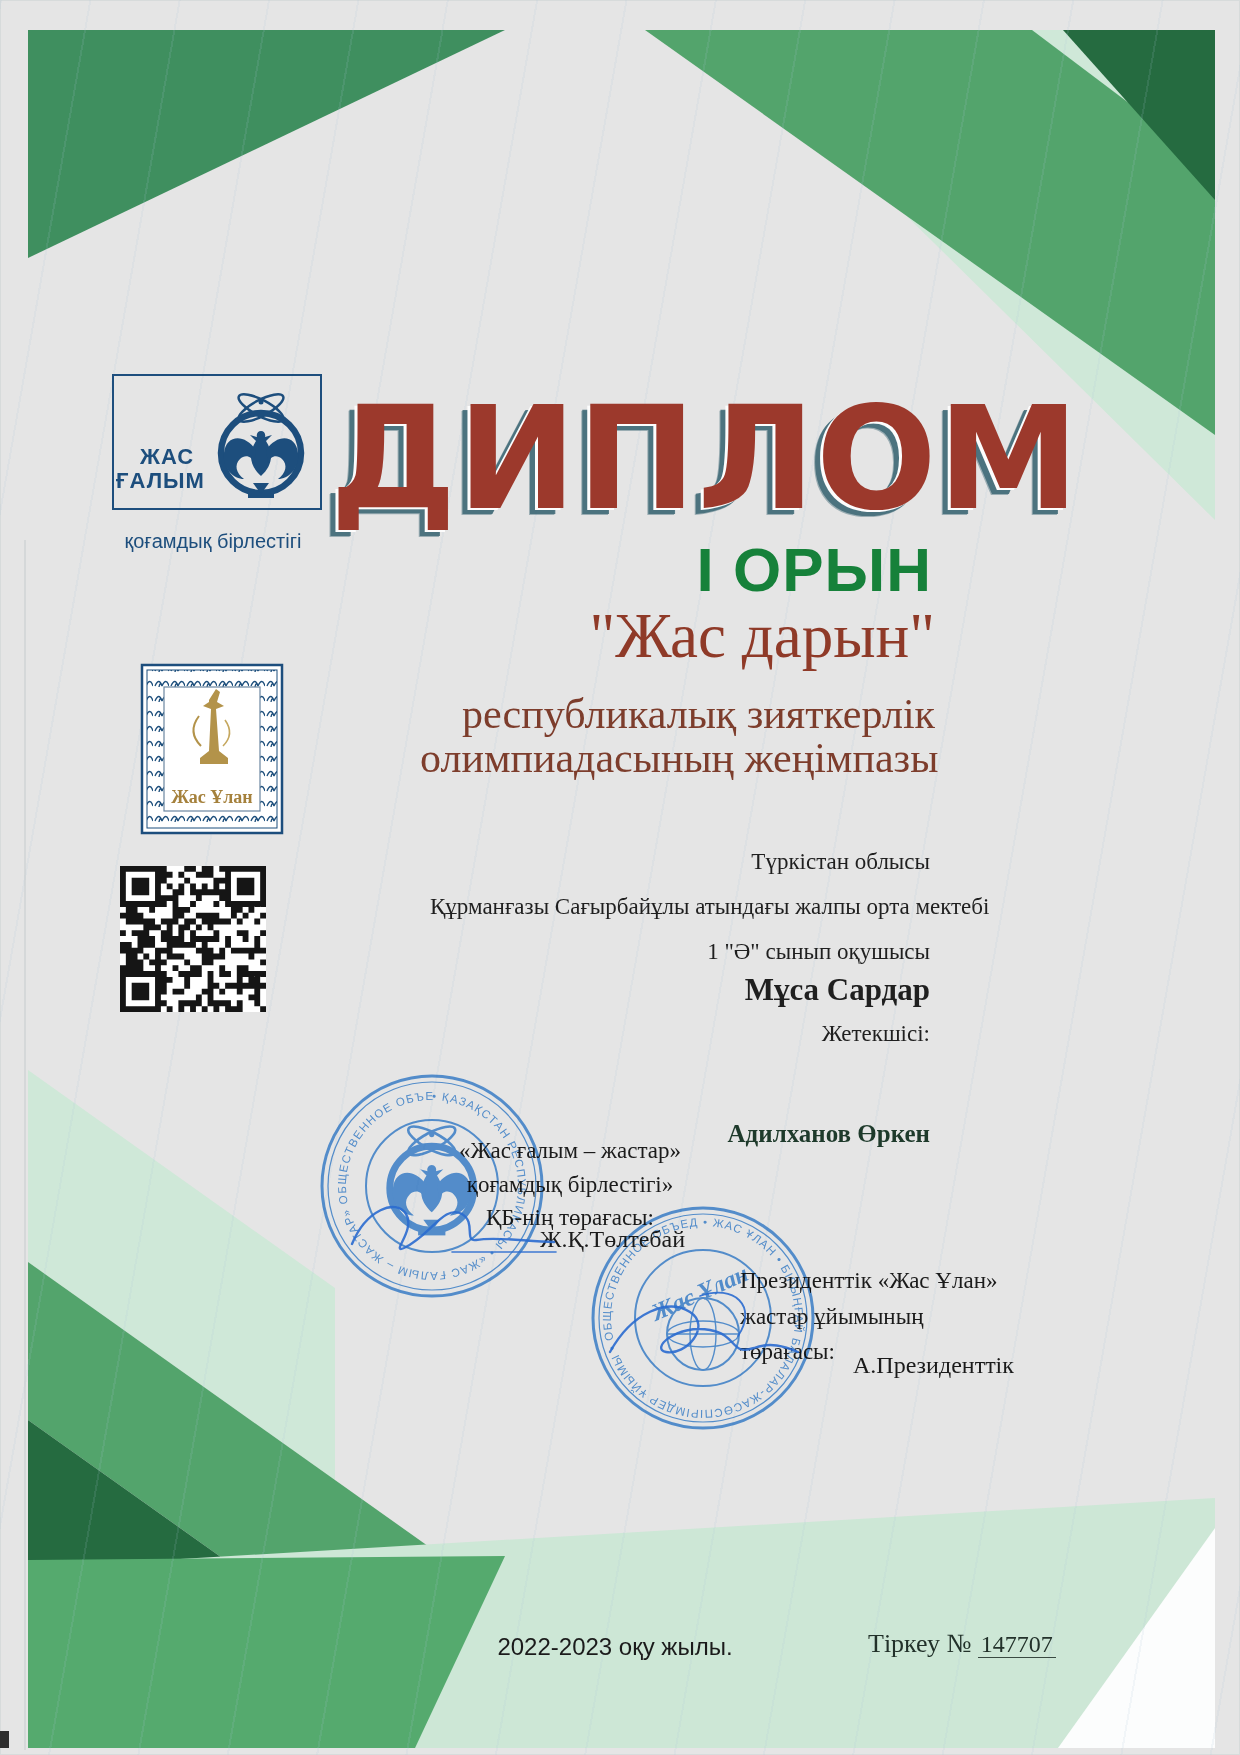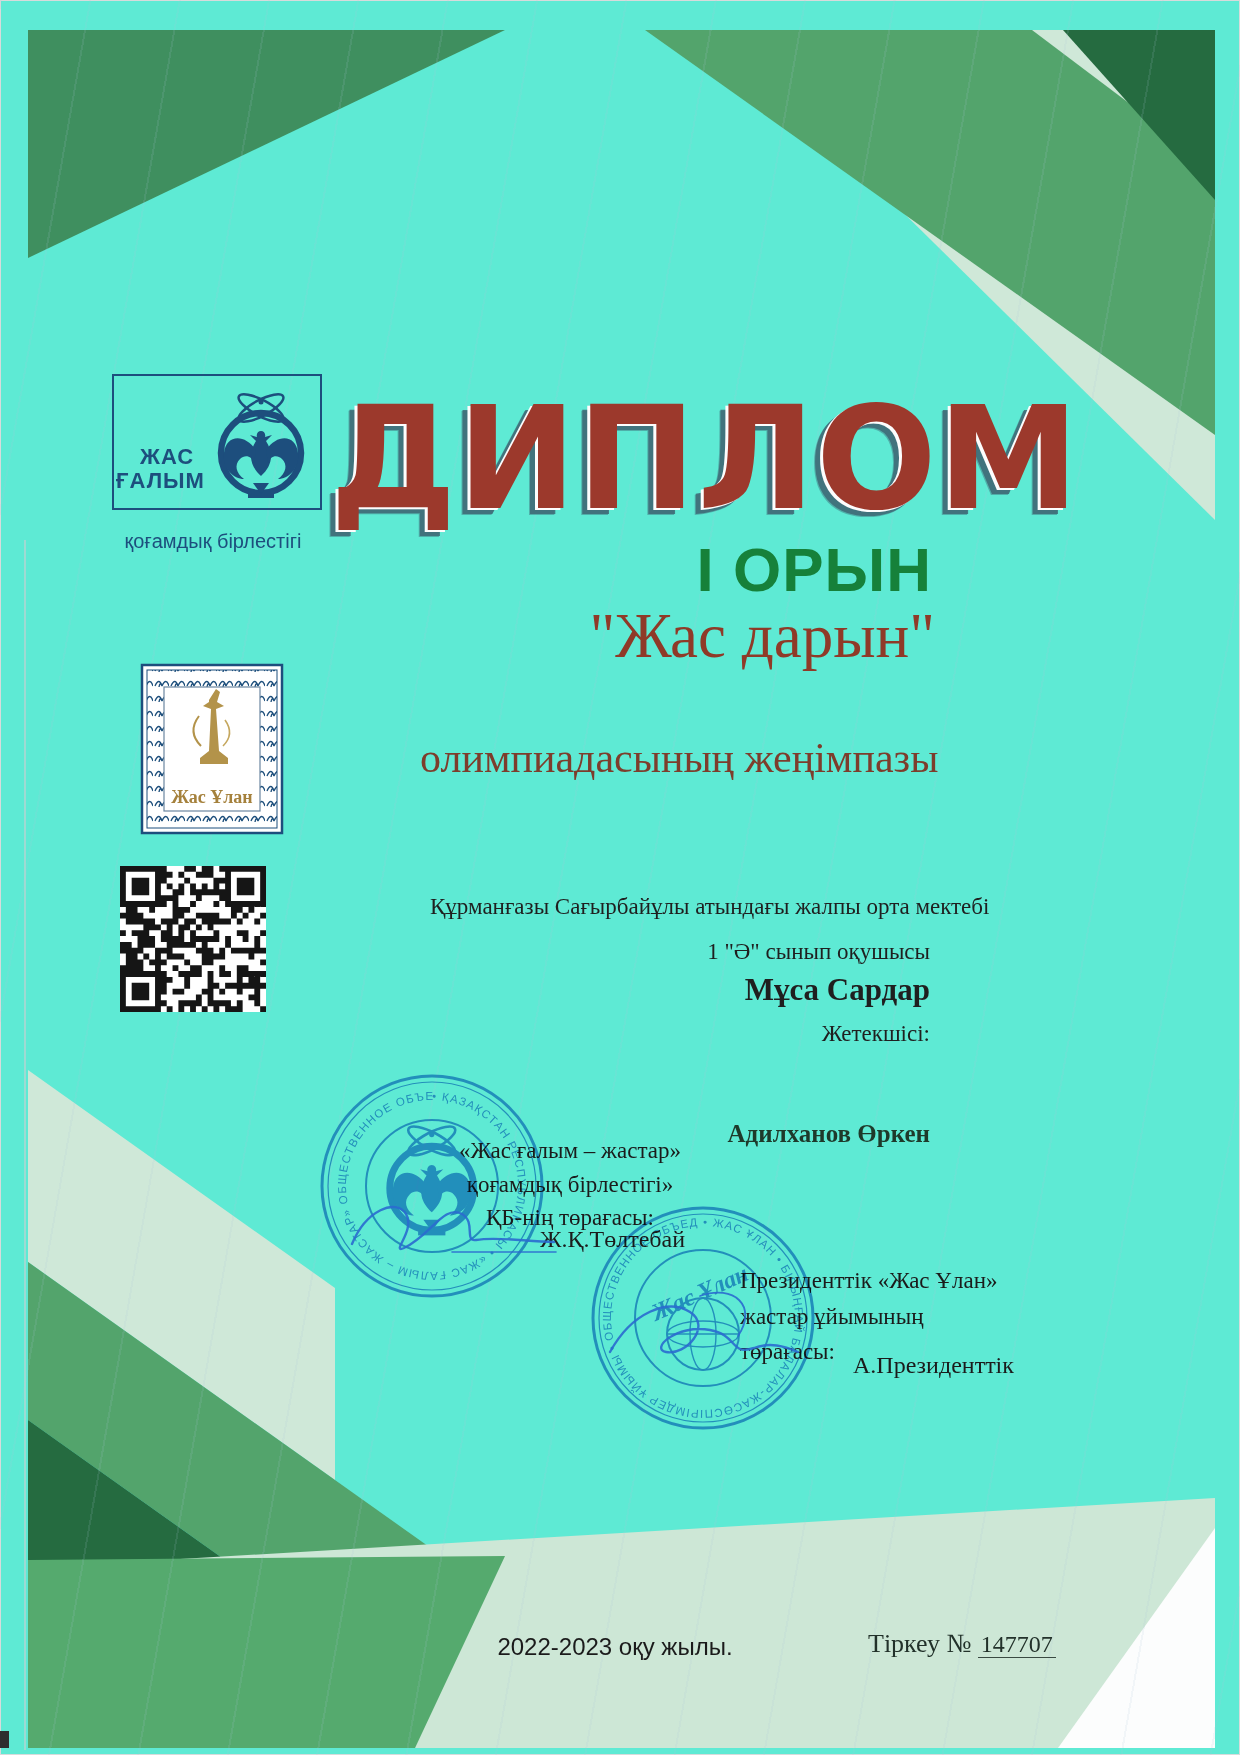--- a/index.html
+++ b/index.html
@@ -1,16 +1,16 @@
 <!DOCTYPE html>
 <html><head>
 <meta charset="utf-8">
 <style>
   html,body{margin:0;padding:0;background:#9a9a9a;}
-  .page{position:relative;width:1240px;height:1755px;margin:0 auto;background:#5eead4;overflow:hidden;
+  .page{position:relative;width:1240px;height:1755px;margin:0 auto;background:#e5e5e5;overflow:hidden;
         box-shadow:inset 0 0 0 1px #d7dbdb;font-family:"Liberation Serif","DejaVu Serif",serif;}
   .deco{position:absolute;left:0;top:0;z-index:0;}
   .scanlines{position:absolute;inset:0;z-index:1;pointer-events:none;
     background:repeating-linear-gradient(100deg, rgba(170,195,215,.13) 0 2px, transparent 2px 88px);}
   .t{position:absolute;white-space:nowrap;z-index:2;}
   .ser{font-family:"Liberation Serif","DejaVu Serif",serif;}
   .sans{font-family:"Liberation Sans","DejaVu Sans",sans-serif;}
   .dsans{font-family:"DejaVu Sans","Liberation Sans",sans-serif;}
   .dser{font-family:Liberation Sans, sans-serif;}
   .right{text-align:right;}
@@ -79,22 +79,24 @@
     <use href="#eagle-shape" style="color:#1d4e7d"></use>
   </svg>
   <div class="t sans logo-navy bold" style="left:140px;top:444px;font-size:22px;letter-spacing:1px">ЖАС</div>
   <div class="t sans logo-navy bold" style="left:116px;top:468px;font-size:22px;letter-spacing:1px">ҒАЛЫМ</div>
   <div class="t sans logo-navy center" style="left:106px;top:530px;width:214px;font-size:20px">қоғамдық бірлестігі</div>
 
   <div class="t dsans title">ДИПЛОМ</div>
   <div class="t dser place right">І ОРЫН</div>
 
   <div class="t ser award-name right">"Жас дарын"</div>
+  <div class="t ser award-desc right" style="top:690px">республикалық зияткерлік</div>
   <div class="t ser award-desc right" style="top:734px">олимпиадасының жеңімпазы</div>
 
+  <div class="t ser info right" style="top:849px">Түркістан облысы</div>
   <div class="t ser info right" style="top:894px">Құрманғазы Сағырбайұлы атындағы жалпы орта мектебі</div>
   <div class="t ser info right" style="top:939px">1 "Ә" сынып оқушысы</div>
   <div class="t ser info right" style="top:1021px">Жетекшісі:</div>
   <div class="t ser info right bold" style="top:972px;font-size:31px">Мұса Сардар</div>
   <div class="t ser info right bold" style="top:1120px;font-size:25px;color:#1e3a2b">Адилханов Өркен</div>
 
   <svg class="t" style="left:137px;top:660px" width="150" height="178" viewBox="0 0 150 178">
     <rect x="5" y="5" width="140" height="168" fill="#fff" stroke="#1d4e7d" stroke-width="2.5"></rect>
     <rect x="10" y="10" width="130" height="158" fill="url(#horns)" stroke="#1d4e7d" stroke-width="1"></rect>
     <rect x="27" y="27" width="96" height="124" fill="#fff" stroke="#6b86a0" stroke-width="1.2"></rect>

